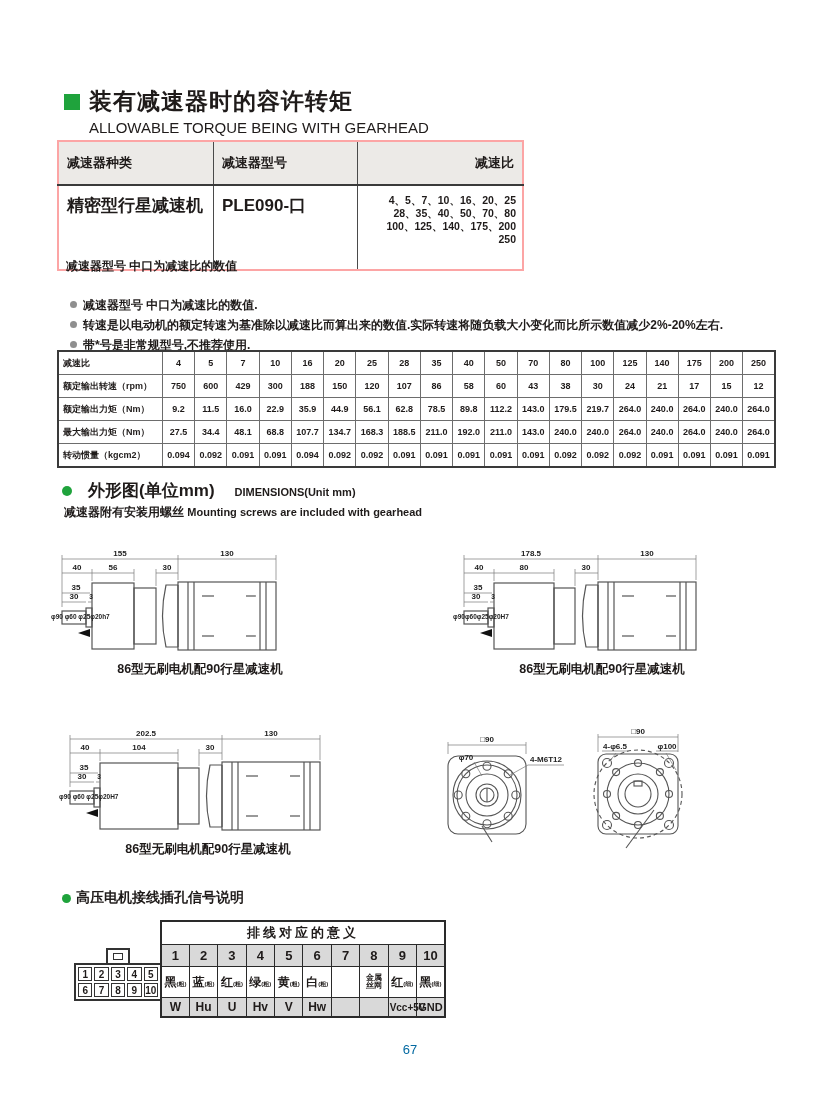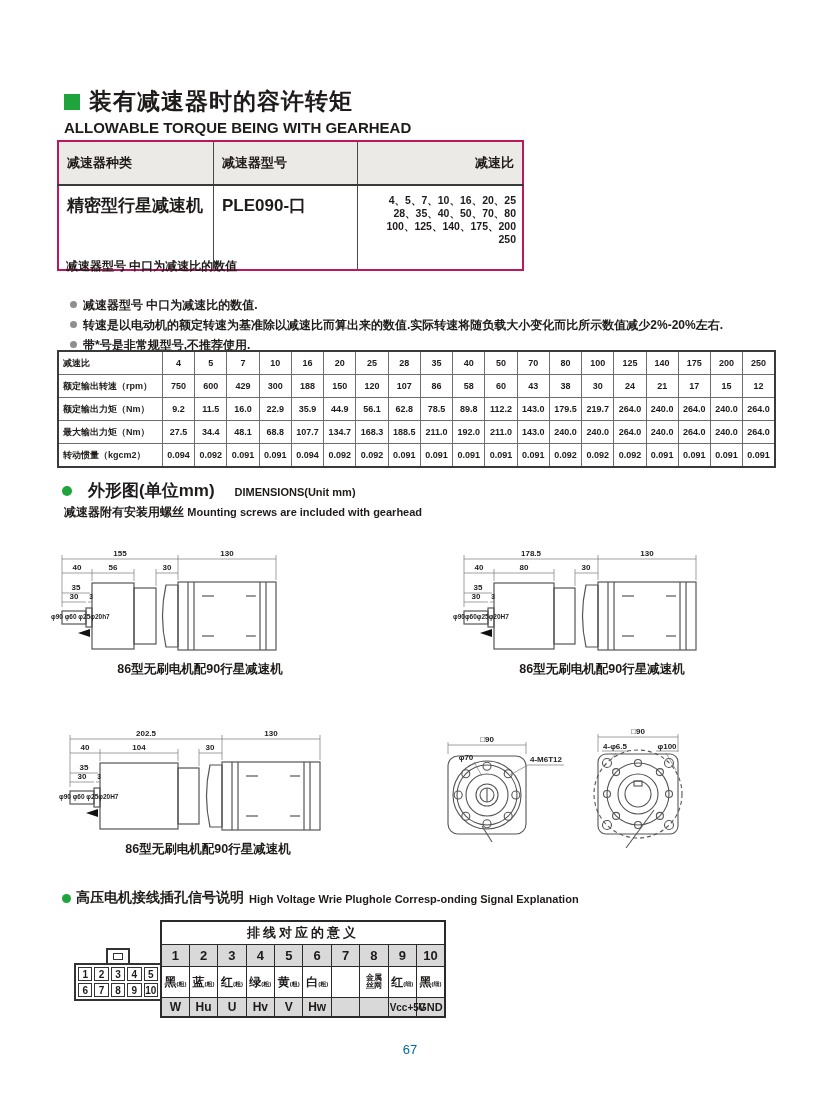--- a/index.html
+++ b/index.html
@@ -4,27 +4,27 @@
 <style>
   html,body{margin:0;padding:0;background:#fff;}
   body{font-family:"Liberation Sans","DejaVu Sans",sans-serif;color:#1f1b1a;}
   .page{position:relative;width:820px;height:1104px;background:#fff;overflow:hidden;}
 
   
   .title-block{position:absolute;left:64px;top:86px;}
   .title-row{display:flex;align-items:center;gap:9px;}
   .green-square{width:16px;height:16px;background:#1fa33c;}
   .title-zh{font-size:23px;font-weight:bold;letter-spacing:1px;}
-  .title-en{font-size:15px;font-weight:bold;margin-top:2px;}
+  .title-en{margin-left:25px;font-size:15px;font-weight:normal;margin-top:2px;}
 
   
   table{border-collapse:collapse;}
   .gearhead-table{position:absolute;left:57px;top:140px;width:413px;table-layout:fixed;}
   .gearhead-table th,.gearhead-table td{border:1px solid #4a4a4a;}
-  .gearhead-table{border:2px solid #be185d;}
+  .gearhead-table{border:2px solid #fca5a5;}
   .gearhead-table thead th{background:#eceae7;font-size:13px;font-weight:600;text-align:left;padding:4px 8px;height:34px;border-bottom:2px solid #3a3a3a;}
   .gearhead-table thead th.ratio-h{text-align:right;}
   .gearhead-table tbody td{height:71px;vertical-align:top;padding:8px 6px 4px 8px;font-size:17px;font-weight:bold;}
   .gearhead-table td.ratios{font-size:10.5px;line-height:13px;text-align:right;white-space:pre-line;padding-right:6px;font-weight:bold;}
   .table-footnote{position:absolute;left:66px;top:258px;font-size:12px;font-weight:600;}
 
   
   .notes{position:absolute;left:62px;top:287px;list-style:none;margin:8px;padding:0;}
   .notes li{display:flex;align-items:flex-start;line-height:20px;font-size:12px;font-weight:600;}
   .note-dot{flex:0 0 auto;width:7px;height:7px;border-radius:50%;background:#8f8f8f;margin:6px 6px 0 0;}
@@ -453,21 +453,20 @@
       </g>
       <text class="dt" x="208" y="16" text-anchor="middle">□90</text>
       <text class="dt" x="185" y="31" text-anchor="middle">4-φ6.5</text>
       <text class="dt" x="237" y="31" text-anchor="middle">φ100</text>
     </svg>
   </div>
 
   <div class="signal-heading">
     <span class="green-dot" style="width:9px;height:9px;"></span>
     <span class="signal-zh">高压电机接线插孔信号说明</span>
-    <span class="signal-en">High Voltage Wrie Plughole Corresp-onding Signal Explanation</span>
   </div>
 
   <div class="connector">
     <div class="connector-tab">
         <div class="connector-tab-inner"></div>
       </div>
     <div class="connector-body">
         <div>1</div>
         <div>2</div>
         <div>3</div>

